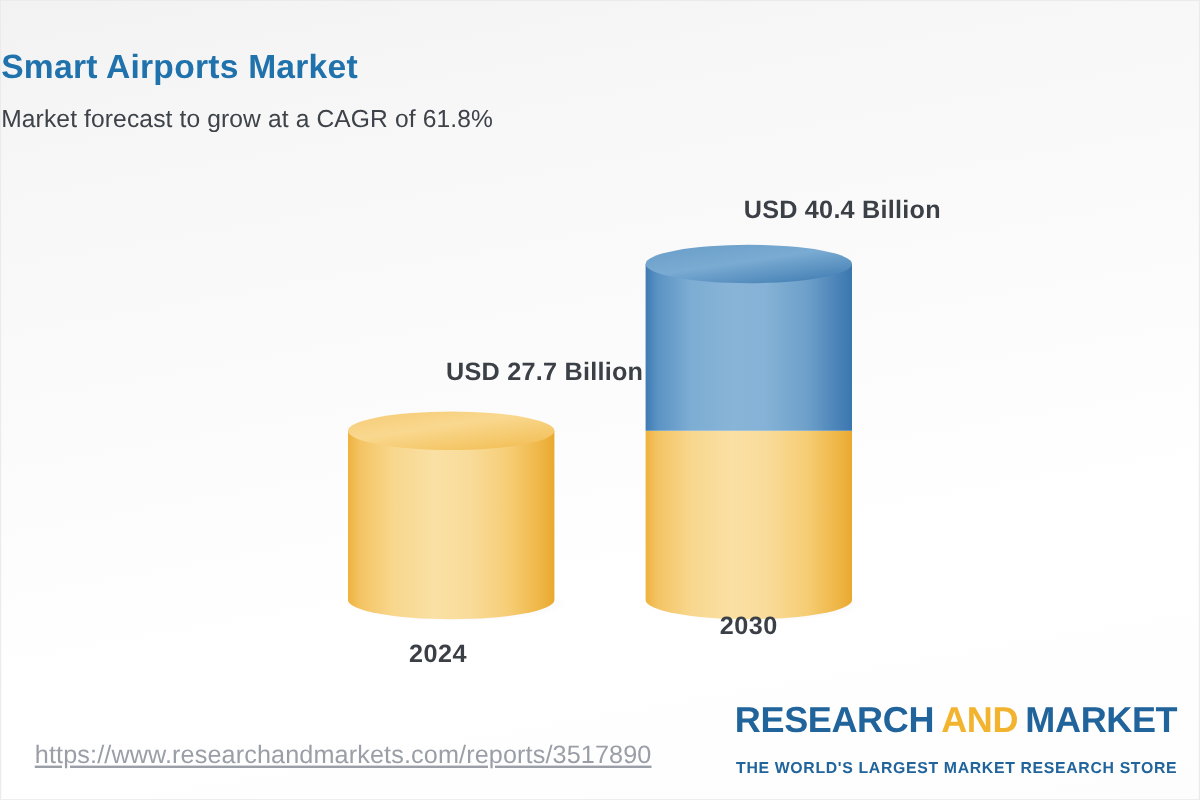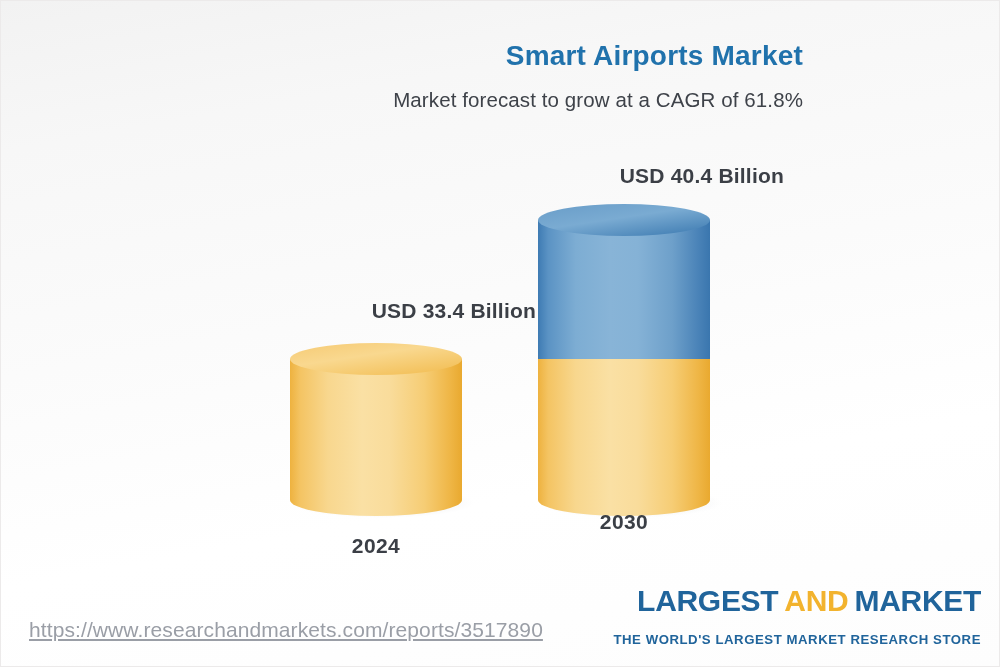--- a/index.html
+++ b/index.html
@@ -23,21 +23,21 @@
     border: 1px solid #eceaea;
     overflow: hidden;
   }
 
   
   .header {
     position: absolute;
     top: 38px;
     left: 0;
     width: 802px;
-    text-align: right;
+    text-align: left;
   }
 
   .chart-title {
     font-size: 28px;
     font-weight: bold;
     color: #2072ac;
     letter-spacing: 0.2px;
     line-height: 34px;
   }
 
@@ -134,21 +134,21 @@
 
   <div class="header">
     <div class="chart-title">Smart Airports Market</div>
     <div class="chart-subtitle">Market forecast to grow at a CAGR of 61.8%</div>
   </div>
 
   <div class="plot">
 
     <div class="cyl-group">
 
-      <div class="value-label" style="left: 215px; top: 298px;">USD 33.4 Billion</div>
+      <div class="value-label" style="left: 215px; top: 298px;">USD 27.7 Billion</div>
 
       <svg class="cyl-svg" style="left:289px; top:342px;" width="172" height="176">
         <defs>
           <linearGradient id="ybody" x1="0" y1="0" x2="1" y2="0">
             <stop offset="0%" stop-color="#eeb23f"></stop>
             <stop offset="6%" stop-color="#f4c463"></stop>
             <stop offset="22%" stop-color="#f8d78e"></stop>
             <stop offset="42%" stop-color="#fae0a4"></stop>
             <stop offset="58%" stop-color="#f9dc9b"></stop>
             <stop offset="78%" stop-color="#f6cd75"></stop>
@@ -167,21 +167,21 @@
           </radialGradient>
         </defs>
 
         <ellipse cx="92" cy="160" rx="92" ry="15" fill="url(#yshadow)"></ellipse>
 
         <path d="M0,16 L0,157 A86,16 0 0 0 172,157 L172,16 Z" fill="url(#ybody)"></path>
 
         <ellipse cx="86" cy="16" rx="86" ry="16" fill="url(#ytop)"></ellipse>
       </svg>
 
-      <div class="cat-label" style="left: 215px; top: 533px;">2024</div>
+      <div class="cat-label" style="left: 204px; top: 533px;">2024</div>
     </div>
 
     <div class="cyl-group">
 
       <div class="value-label" style="left: 463px; top: 163px;">USD 40.4 Billion</div>
 
       <svg class="cyl-svg" style="left:537px; top:203px;" width="172" height="315">
         <defs>
           <linearGradient id="bbody" x1="0" y1="0" x2="1" y2="0">
             <stop offset="0%" stop-color="#3e7bb3"></stop>
@@ -225,17 +225,17 @@
       </svg>
 
       <div class="cat-label" style="left: 463px; top: 509px;">2030</div>
     </div>
 
   </div>
 
   <a class="footer-url" href="#">https://www.researchandmarkets.com/reports/3517890</a>
 
   <div class="logo">
-    <div class="logo-main"><span class="logo-blue">LARGEST</span><span class="logo-gold" style="margin:0 6px;text-align:center;">AND</span><span class="logo-blue">MARKET</span></div>
+    <div class="logo-main"><span class="logo-blue">RESEARCH</span><span class="logo-gold" style="margin:0 6px;text-align:center;">AND</span><span class="logo-blue">MARKET</span></div>
     <div class="logo-tag">THE WORLD'S LARGEST MARKET RESEARCH STORE</div>
   </div>
 
 </div>
 
 </body></html>

